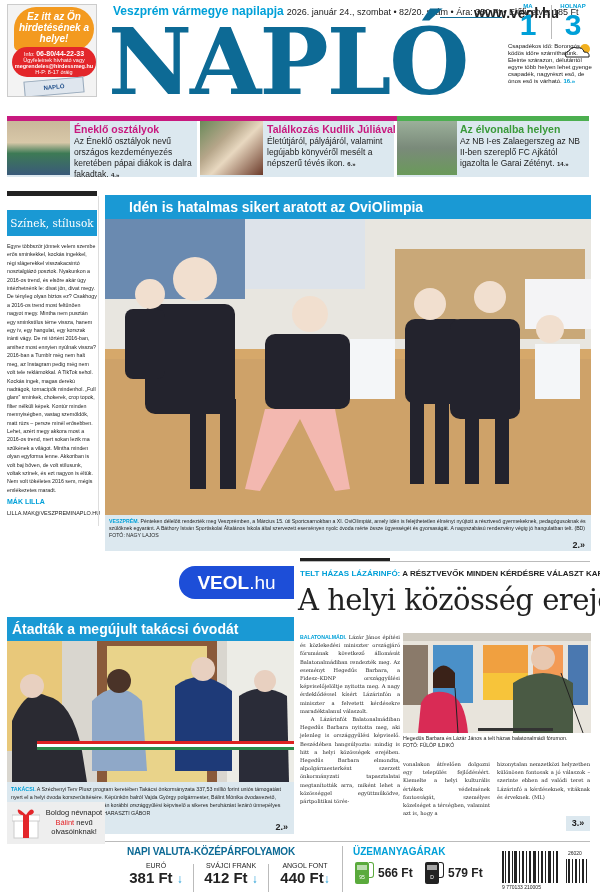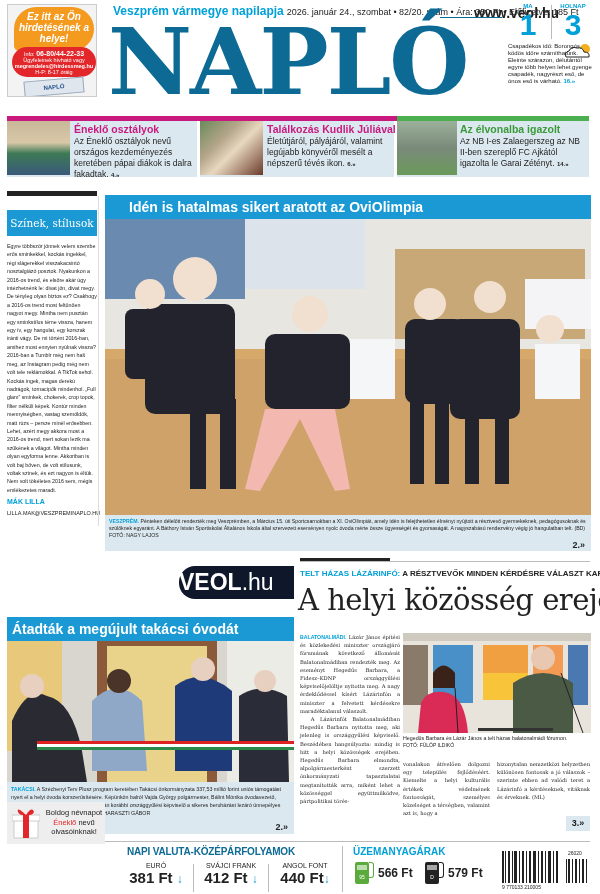--- a/index.html
+++ b/index.html
@@ -40,21 +40,21 @@
 .col-border{left:98px;top:196px;width:1px;height:330px;background:#ddd}
 
 .main-head{left:105px;top:195px;width:486px;height:24px;background:#1a99d4;color:#fff;font-weight:bold;font-size:14px;line-height:24px;padding-left:24px}
 .main-photo{left:105px;top:219px;width:486px;height:296px;overflow:hidden}
 .main-cap{left:105px;top:515px;width:486px;height:36px;background:#dce8ef;font-size:5.2px;line-height:7px;padding:3px 4px;color:#222}
 .main-cap .place{color:#00a0d8;font-weight:bold}
 .pg-ref{font-weight:bold;font-size:9px;color:#222}
 
 .promo{left:7px;top:566px;width:287px;height:33px}
 .promo-l{position:absolute;left:0;top:0;width:173px;height:33px;background:#1fa5df;border:1px dashed #cfe;color:#fff;font-size:8.5px;font-weight:bold;text-align:center;line-height:11px;padding-top:5px}
-.promo-r{position:absolute;left:172px;top:0;width:115px;height:33px;background:#0f172a;border-radius:16px 0 0 16px;color:#fff;font-weight:bold;font-size:23px;line-height:33px;text-align:left}
+.promo-r{position:absolute;left:172px;top:0;width:115px;height:33px;background:#1d4ed8;border-radius:16px 0 0 16px;color:#fff;font-weight:bold;font-size:19px;line-height:33px;text-align:center}
 .promo-r span{font-weight:normal}
 .sec2-head{left:7px;top:617px;width:287px;height:24px;background:#1a99d4;color:#fff;font-weight:bold;font-size:14px;line-height:24px;padding-left:5px}
 .sec2-photo{left:7px;top:641px;width:287px;height:141px;overflow:hidden}
 .sec2-cap{left:7px;top:782px;width:287px;height:52px;background:#dce8ef;font-size:5.3px;line-height:8px;padding:3px 4px;color:#222}
 .sec2-cap .place{color:#00a0d8;font-weight:bold}
 
 .rule3{left:300px;top:561px;width:290px;height:1px;background:#bbb}
 .rule3b{left:300px;top:558px;width:90px;height:4px;background:#222}
 .kicker{left:300px;top:569px;font-size:8px;font-weight:bold;white-space:nowrap;color:#222}
 .kicker .k1{color:#00a0d8}
@@ -136,21 +136,21 @@
   <div class="tt" style="left:67px;color:#c8197f">Éneklő osztályok</div>
   <div class="tb" style="left:67px;width:123px"><span>Az Éneklő osztályok nevű országos kezdeményezés keretében pápai diákok is dalra fakadtak.</span> <span class="pg">4.»</span></div>
 </div>
 <div class="abs teaser" style="left:200px;width:194px">
   <div class="img" style="width:63px;background:linear-gradient(135deg,#6a8a5a 0%,#b6a68a 35%,#e8d8c0 55%,#6b3a2a 100%)"></div>
   <div class="tt" style="left:67px;color:#c8197f">Találkozás Kudlik Júliával</div>
   <div class="tb" style="left:67px;width:126px"><span>Életútjáról, pályájáról, valamint legújabb könyvéről mesélt a népszerű tévés ikon.</span> <span class="pg">6.»</span></div>
 </div>
 <div class="abs teaser" style="left:397px;width:192px">
   <div class="img" style="width:60px;background:linear-gradient(180deg,#9bb09a 0%,#7a8a7a 50%,#6a9a5a 100%)"></div>
-  <div class="tt" style="left:63px;color:#3a9a3a">Az élvonalba igazolt</div>
+  <div class="tt" style="left:63px;color:#3a9a3a">Az élvonalba helyen</div>
   <div class="tb" style="left:63px;width:128px"><span>Az NB I-es Zalaegerszeg az NB II-ben szereplő FC Ajkától igazolta le Garai Zétényt.</span> <span class="pg">14.»</span></div>
 </div>
 
 <div class="abs col-rule"></div>
 <div class="abs col-head">Színek, stílusok</div>
 <div class="abs col-body">Egyre többször jönnek velem szembe erős sminkekkel, kockás ingekkel, régi slágerekkel visszakacsintó nosztalgiázó posztok. Nyakunkon a 2016-os trend, és elsőre akár úgy intézhetnénk le: divat jön, divat megy. De tényleg olyan biztos ez? Csakhogy a 2016-os trend most feltűnően nagyot megy. Mintha nem pusztán egy sminkstílus térne vissza, hanem egy ív, egy hangulat, egy korszak iránti vágy. De mi történt 2016-ban, amihez most ennyien nyúlnak vissza? 2016-ban a Tumblr még nem halt meg, az Instagram pedig még nem volt tele reklámokkal. A TikTok sehol. Kockás ingek, magas derekú nadrágok, tornacipők mindenhol. „Full glam” sminkek, chokerek, crop topok, filter nélküli képek. Kontúr minden mennyiségben, vastag szemöldök, matt rúzs – persze minél erősebben. Lehet, azért megy akkora most a 2016-os trend, mert sokan lezik ma szűkének a világot. Mintha minden olyan egyforma lenne. Akkoriban is volt baj bőven, de volt stílusunk, voltak színek, és ezt nagyon is éltük. Nem volt tökéletes 2016 sem, mégis emlékezetes maradt.</div>
 <div class="abs col-author">MÁK LILLA</div>
 <div class="abs col-email">LILLA.MAK@VESZPREMINAPLO.HU</div>
 <div class="abs col-border"></div>
 
@@ -272,21 +272,21 @@
 <div class="abs foot-line"></div>
 <div class="abs nameday">
   <svg style="position:absolute;left:5px;top:4px" width="28" height="34" viewBox="0 0 28 34">
     <rect x="2" y="12" width="24" height="20" fill="#fff" stroke="#ccc"></rect>
     <rect x="0" y="9" width="28" height="6" fill="#fff" stroke="#ccc"></rect>
     <rect x="11" y="9" width="6" height="23" fill="#e3262a"></rect>
     <path d="M14 9 Q4 0 6 6 Q8 10 14 9 Q20 0 22 6 Q20 10 14 9" fill="#e3262a"></path>
   </svg>
   <div class="txt">
     <span>Boldog névnapot</span><br>
-    <span class="nm">Éneklő</span>
+    <span class="nm">Bálint</span>
     <span>nevű olvasóinknak!</span>
   </div>
 </div>
 
 <div class="abs fx-title">NAPI VALUTA-KÖZÉPÁRFOLYAMOK</div>
 <div class="abs fx-item" style="left:122px">
   <div class="nm">EURÓ</div>
   <div class="vl"><span>381 Ft</span> <span class="arr">↓</span></div>
 </div>
 <div class="abs fx-sep" style="left:193px"></div>

